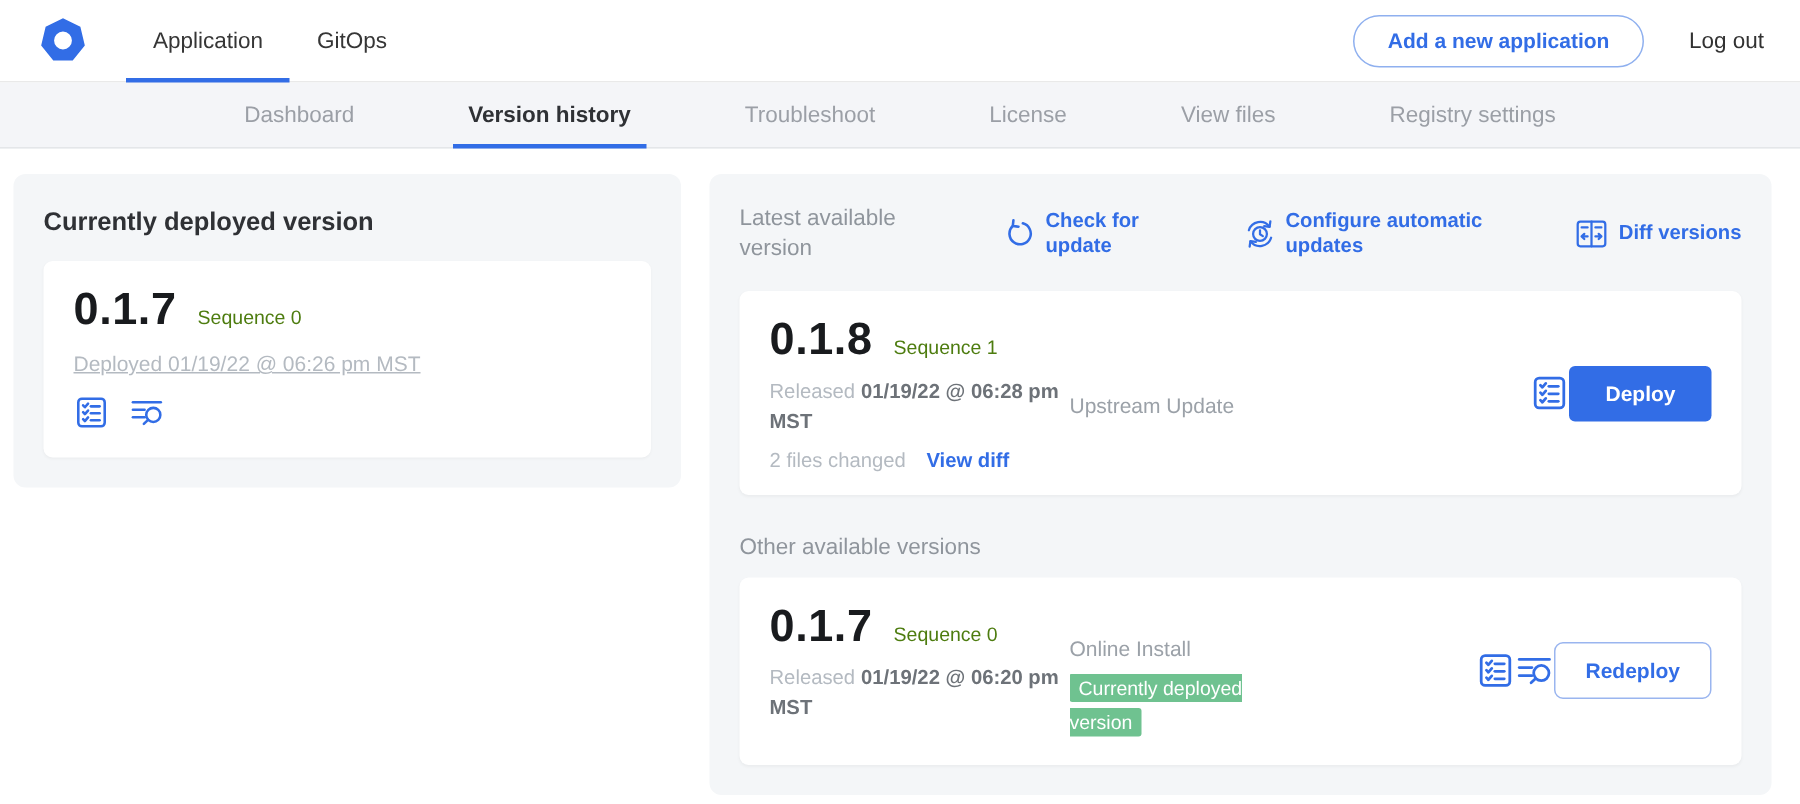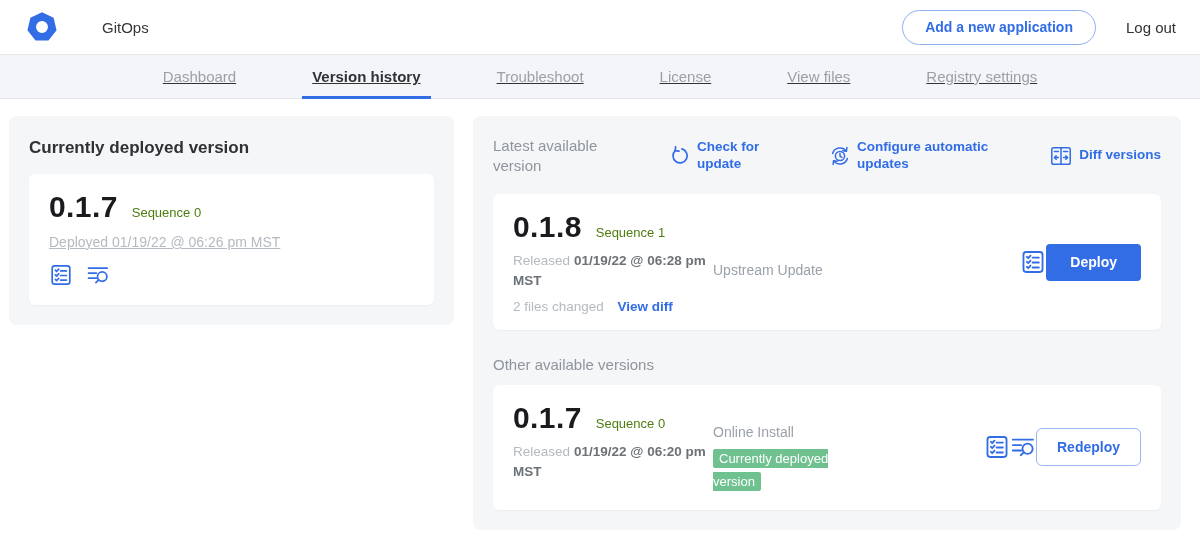--- a/index.html
+++ b/index.html
@@ -15,21 +15,21 @@
     font-size:15px; font-weight:500; color:#363636; cursor:pointer; }
   .top-tab.active::after { content:""; position:absolute; left:0; right:0; bottom:-1px;
     height:3px; background:var(--accent); }
   .add-app { margin-left:auto; align-self:center; height:35px; padding:0 22px;
     border-radius:18px; border:1px solid #8fb0ef; background:#fff; color:var(--accent);
     font-family:inherit; font-size:14px; font-weight:700; cursor:pointer; }
   .logout { align-self:center; margin-left:30px; font-size:15px; color:#323232; cursor:pointer; }
 
   
   .subnav { display:flex; justify-content:center; gap:56px; height:44px;
-    background:#f4f5f8; border-bottom:1px solid #e4e6e9;text-decoration:underline; }
+    background:#f4f5f8; border-bottom:1px solid #e4e6e9; }
   .sub-item { position:relative; display:flex; align-items:center; padding:0 10px;
     font-size:15px; color:#9b9fa6; cursor:pointer; }
   .sub-item.active { color:#2f3135; font-weight:600; }
   .sub-item.active::after { content:""; position:absolute; left:0; right:0; bottom:-1px;
     height:3px; background:var(--accent); }
 
   
   .main { display:flex; gap:19px; padding:17px 19px 0 9px; }
   .panel { background:#f4f6f8; border-radius:8px; padding:20px; }
   .panel-left { flex:none; width:445px; align-self:flex-start; }
@@ -92,20 +92,23 @@
 <body>
 
 <header class="header">
   <div class="logo">
     <svg viewBox="0 0 32 32" width="34" height="34">
       <path fill="#326de6" fill-rule="evenodd" d="M16 2 L26.9 7.3 L29.7 19.1 L22.1 28.6 L9.9 28.6 L2.3 19.1 L5.1 7.3 Z
            M16 10.4 a5.6 5.6 0 1 0 0 11.2 a5.6 5.6 0 1 0 0 -11.2 Z"></path>
     </svg>
   </div>
   <nav class="top-tabs">
+    <div class="top-tab active">
+      <span>Application</span>
+    </div>
     <div class="top-tab">
       <span>GitOps</span>
     </div>
   </nav>
   <button class="add-app">Add a new application</button>
   <div class="logout">Log out</div>
 </header>
 
 <nav class="subnav">
   <div class="sub-item">

